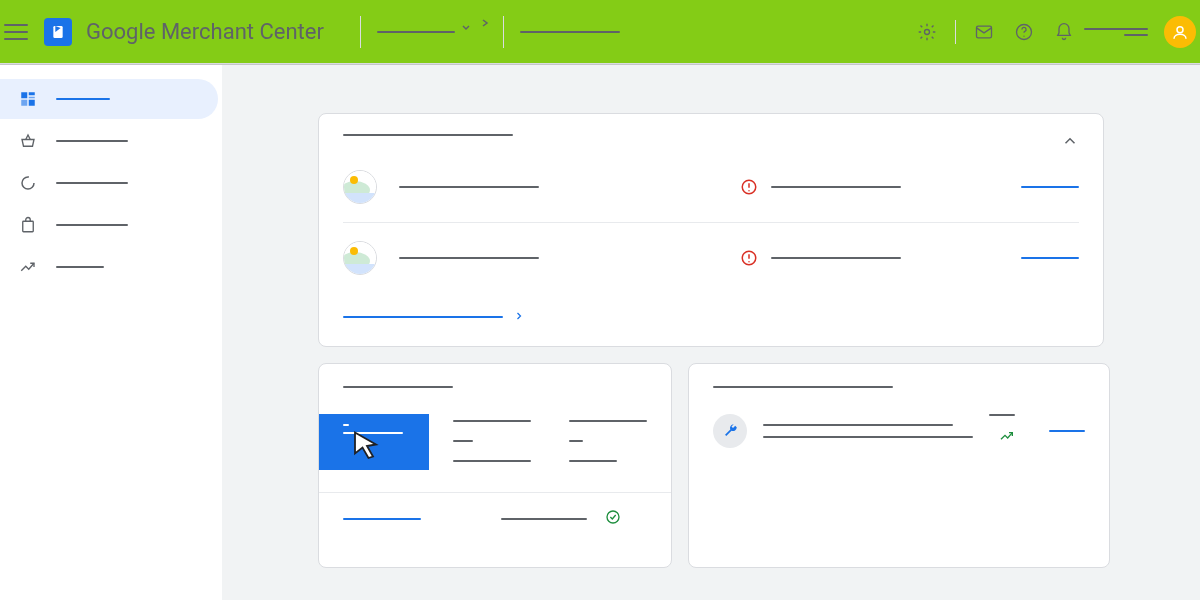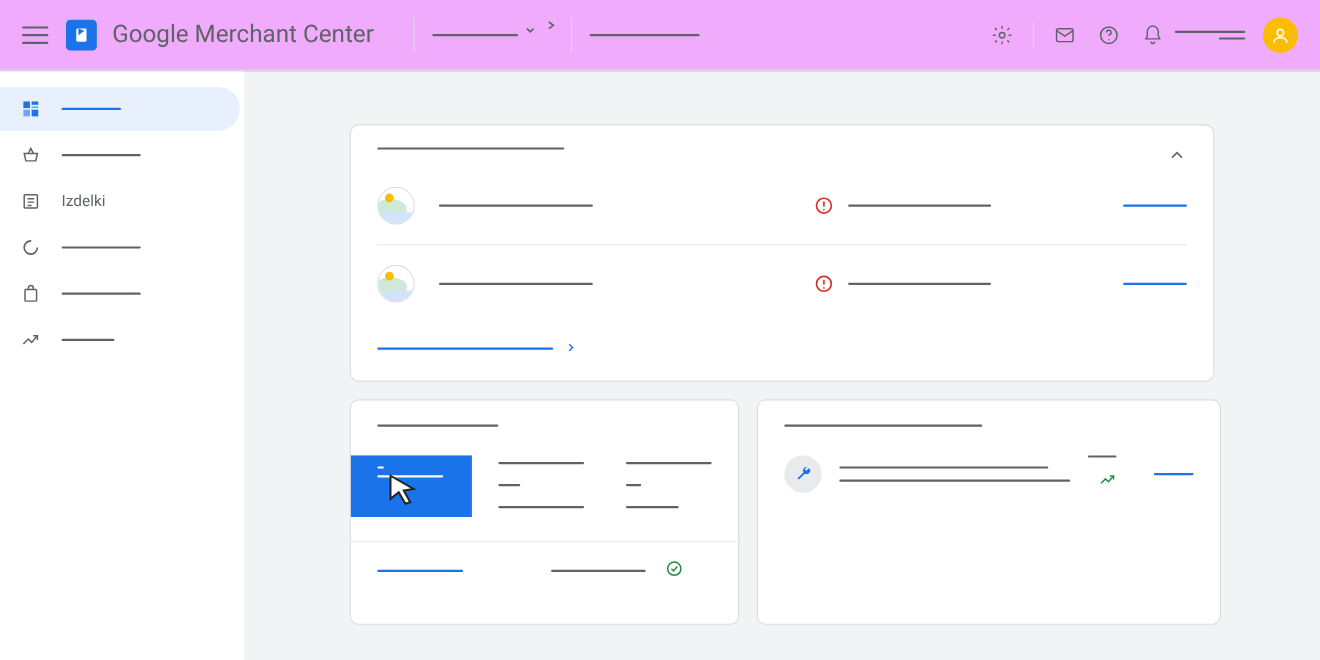--- a/index.html
+++ b/index.html
@@ -7,25 +7,25 @@
       font-family: 'Google Sans', Roboto, Arial, sans-serif;
       background: #f1f3f4;
       width: 1200px;
       height: 600px;
       overflow: hidden;
       color: #3c4043;
     }
     
     .header {
       height: 64px;
-      background: #f0abfc;
+      background: #84cc16;
       border-bottom: 1px solid #dadce0;
       display: flex;
       align-items: center;
-      padding: 0 20px;
+      padding: 0 4px;
       position: relative;
       z-index: 10;
     }
     .hamburger {
       width: 24px;
       height: 24px;
       display: flex;
       flex-direction: column;
       justify-content: center;
       gap: 5px;
@@ -381,29 +381,20 @@
     <div class="side-item">
       <span class="side-icon">
         <svg width="18" height="18" viewBox="0 0 24 24" fill="none" stroke="currentColor" stroke-width="1.8">
           <path d="M4 10h16l-2 9H6z"></path>
             <path d="M9 10l3-6 3 6"></path>
         </svg>
       </span>
       <span class="side-label-skeleton" style="width:72px;"></span>
     </div>
 
-    <div class="side-item">
-      <span class="side-icon">
-        <svg width="18" height="18" viewBox="0 0 24 24" fill="none" stroke="currentColor" stroke-width="1.8">
-          <rect x="4" y="4" width="16" height="16" rx="1"></rect>
-          <path d="M8 9h8M8 13h8M8 17h5"></path>
-        </svg>
-      </span>
-      <span style="font-size:14px;">Izdelki</span>
-    </div>
 
     <div class="side-item">
       <span class="side-icon">
         <svg width="18" height="18" viewBox="0 0 24 24" fill="none" stroke="currentColor" stroke-width="2">
           <circle cx="12" cy="12" r="8" stroke-dasharray="38 12"></circle>
         </svg>
       </span>
       <span class="side-label-skeleton" style="width:72px;"></span>
     </div>
 

